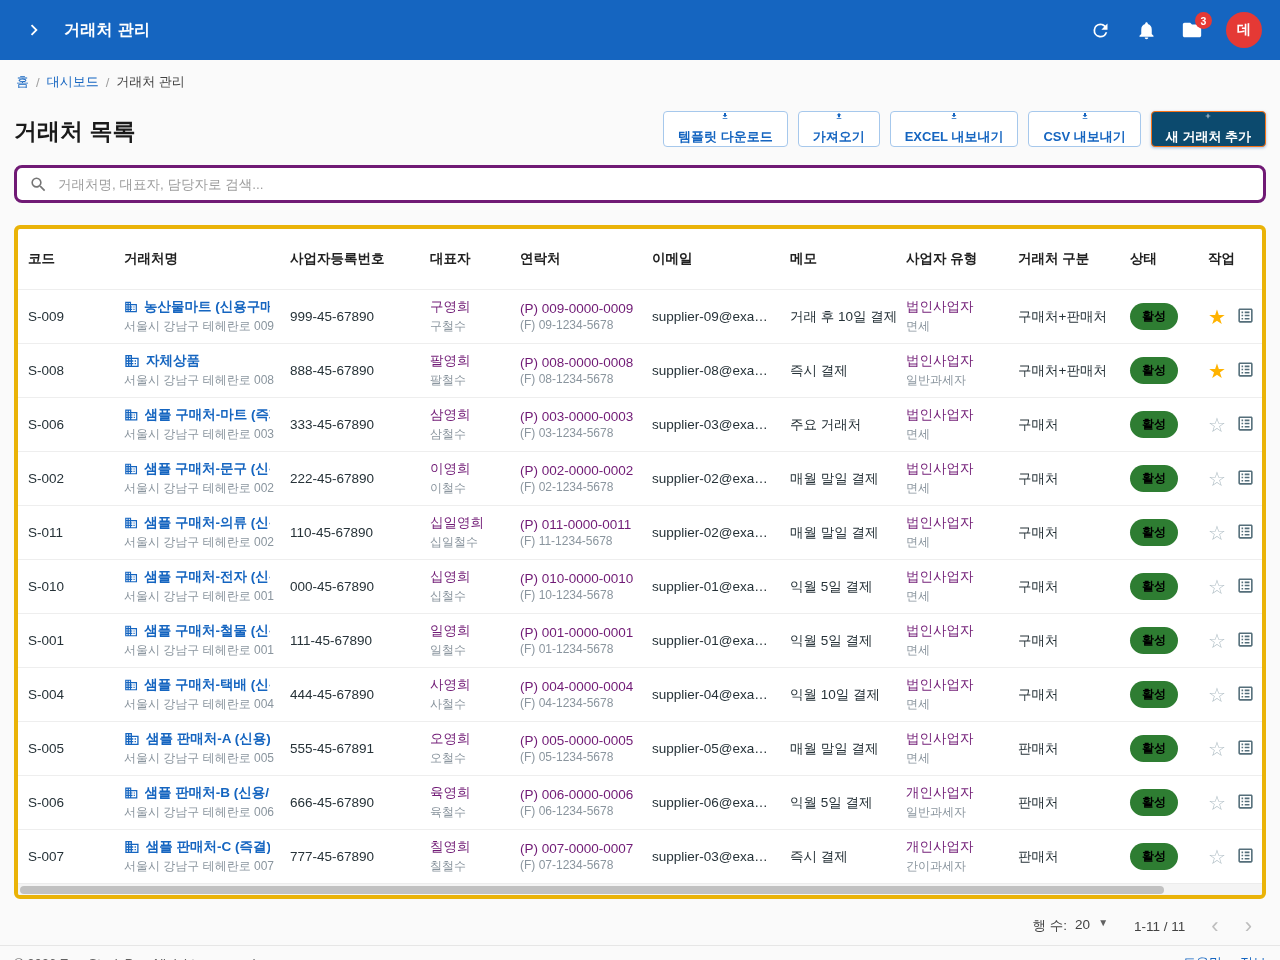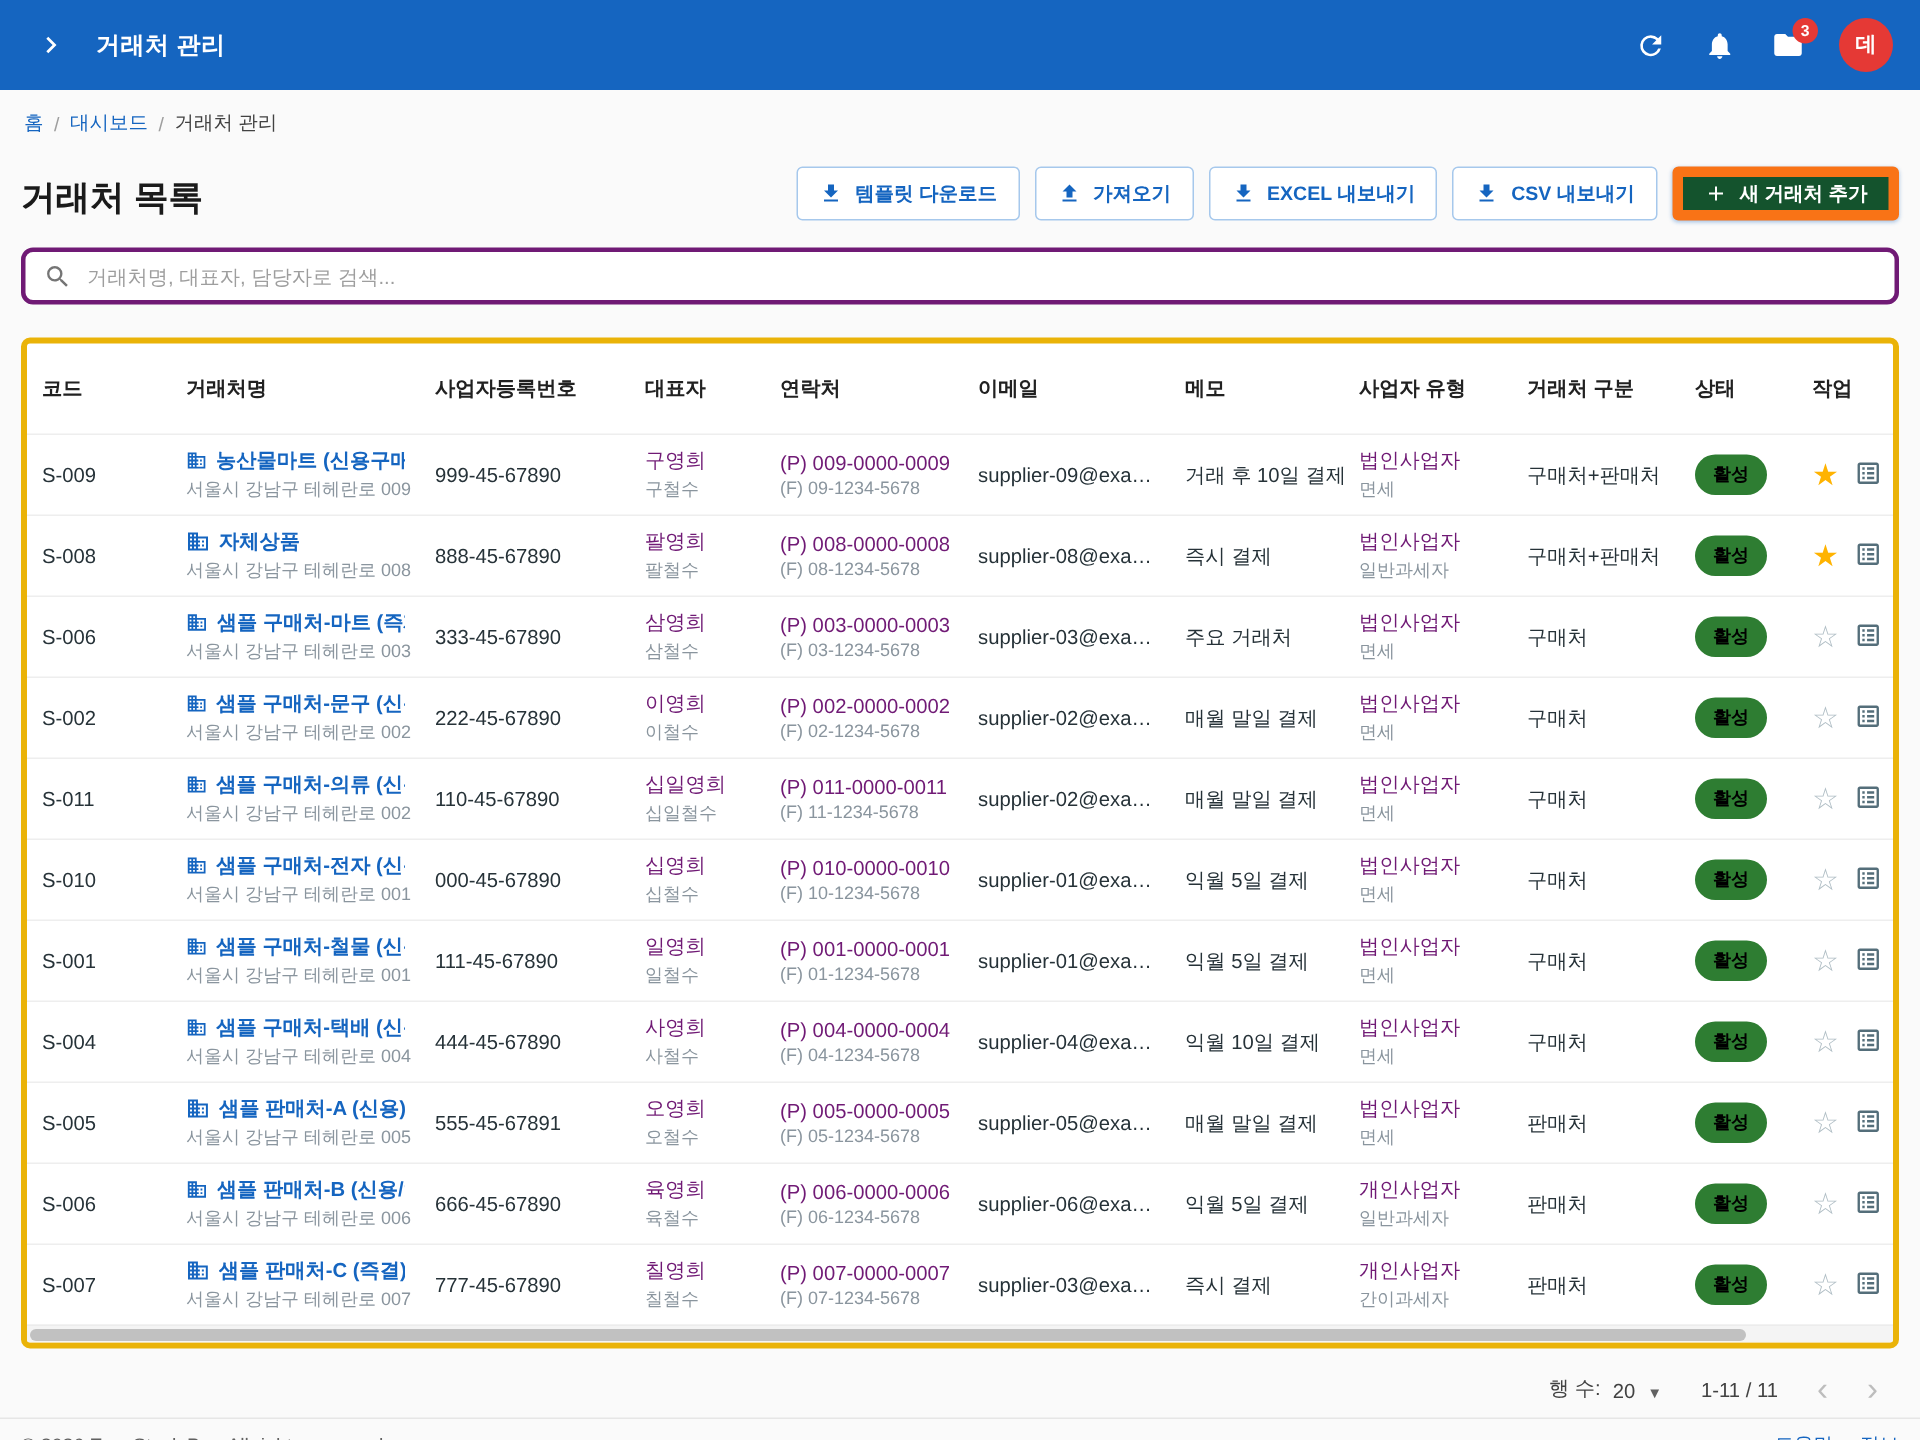--- a/index.html
+++ b/index.html
@@ -26,23 +26,23 @@
   
   .breadcrumb { padding:13px 16px 6px; font-size:13px; display:flex; gap:7px; align-items:center; }
   .breadcrumb a { color:#1565C0; text-decoration:none; cursor:pointer; }
   .breadcrumb .sep { color:#9E9E9E; }
   .breadcrumb .current { color:#424242; }
   
   .page-head { display:flex; align-items:flex-end; padding:14px 14px 0; }
   .page-title { font-size:23px; font-weight:bold; color:#1A1A1A; }
   .head-actions { margin-left:auto; display:flex; gap:10px; }
   .btn { display:flex; align-items:center; gap:8px; height:36px; padding:0 14px;
-    border-radius:4px; font-size:13px; font-weight:bold; cursor:pointer; white-space:nowrap; }
+    border-radius:4px; font-size:13px; font-weight:bold; cursor:pointer; white-space:nowrap;flex-direction:column; }
   .btn-outline { background:#fff; border:1px solid #A6C8EC; color:#1565C0; }
-  .btn-primary { background:#14532d; border:7px solid #f97316; color:#fff; box-shadow:0 1px 3px rgba(21,101,192,.4); }
+  .btn-primary { background:#0c4a6e; border:1px solid #f97316; color:#fff; box-shadow:0 1px 3px rgba(21,101,192,.4); }
   
   .search-wrap { padding:18px 14px 0; }
   .search-box { background:#fff; border:3px solid #701a75; border-radius:8px; height:38px;
     display:flex; align-items:center; padding:0 12px; gap:10px; }
   .search-box input { border:none; outline:none; flex:1; font-size:13.5px; color:#212121;
     font-family:"Liberation Sans", sans-serif; background:transparent; }
   .search-box input::placeholder { color:#9E9E9E; }
   
   .card-wrap { padding:22px 14px 0; flex-shrink:0; }
   .card { background:#fff; border:4px solid #eab308; border-radius:6px; overflow:hidden; }
@@ -64,21 +64,21 @@
   .star.on { color:#FFB300; }
   .star.off { color:#B0BEC5; }
   .act-icon { cursor:pointer; vertical-align:middle; display:inline-block; }
   
   .hscroll { height:12px; background:#F4F4F4; border-top:1px solid #ECECEC; position:relative; }
   .hscroll .thumb { position:absolute; top:2px; left:2px; height:8px; width:92%;
     background:#C1C1C1; border-radius:4px; cursor:pointer; }
   
   .pagination { display:flex; align-items:center; justify-content:flex-end;
     padding:16px 28px 8px; gap:26px; font-size:13.5px; color:#424242; }
-  .rows-select { display:flex; align-items:flex-end; gap:8px; cursor:pointer; }
+  .rows-select { display:flex; align-items:flex-start; gap:8px; cursor:pointer; }
   .rows-select .caret { font-size:10px; color:#616161; }
   .range-label { color:#424242; }
   .page-nav { display:flex; gap:26px; }
   .nav-btn { color:#BDBDBD; font-size:22px; line-height:1; cursor:pointer; user-select:none; }
   
   .footer { margin-top:auto; border-top:1px solid #E6E6E6; background:#FAFAFA;
     display:flex; align-items:center; padding:8px 14px; font-size:13px; color:#616161; }
   .footer .links { margin-left:auto; display:flex; gap:18px; }
   .footer a { color:#1565C0; text-decoration:none; cursor:pointer; }
   

